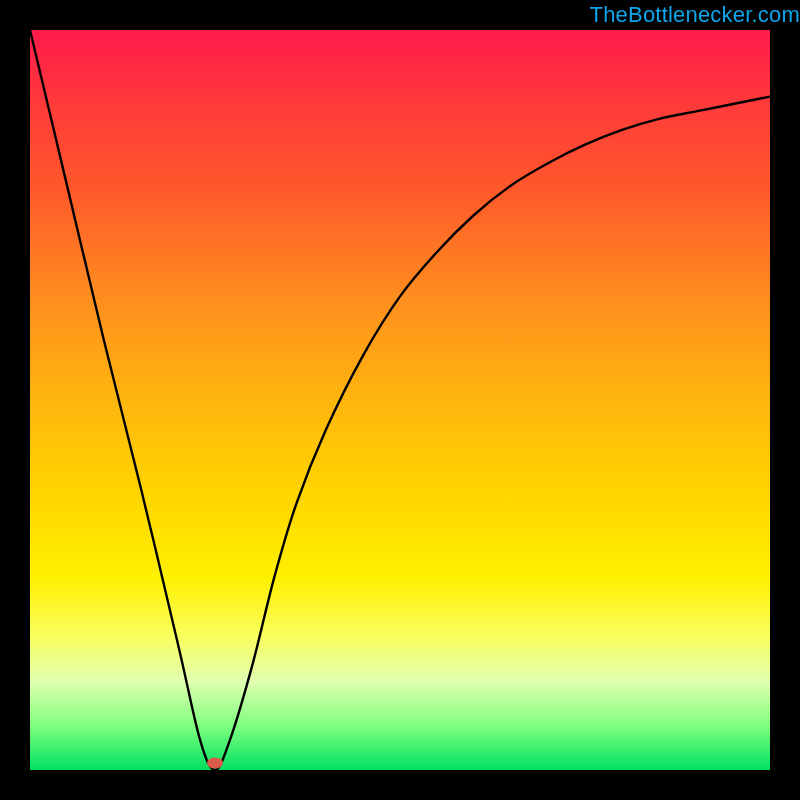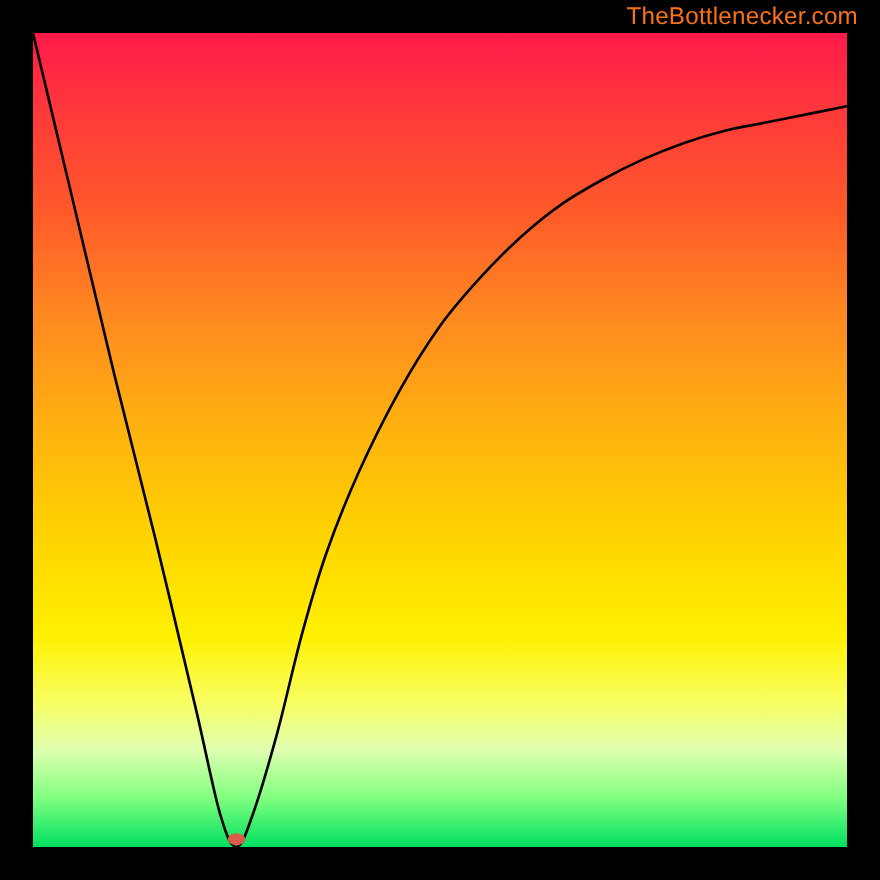--- a/index.html
+++ b/index.html
@@ -46,22 +46,22 @@
   .marker {
     position: absolute;
     width: 16px;
     height: 11px;
     border-radius: 50%;
     transform: translate(-50%, -50%);
   }
   .watermark {
     position: absolute;
     top: 2px;
-    right: 20px;
-    color: #f97316;
+    right: 0;
+    color: #0ea5e9;
     font-size: 22px;
     font-weight: 500;
     letter-spacing: 0.2px;
   }
 </style>
 </head>
 <body>
 
 <div class="frame">
   <div class="plot">

